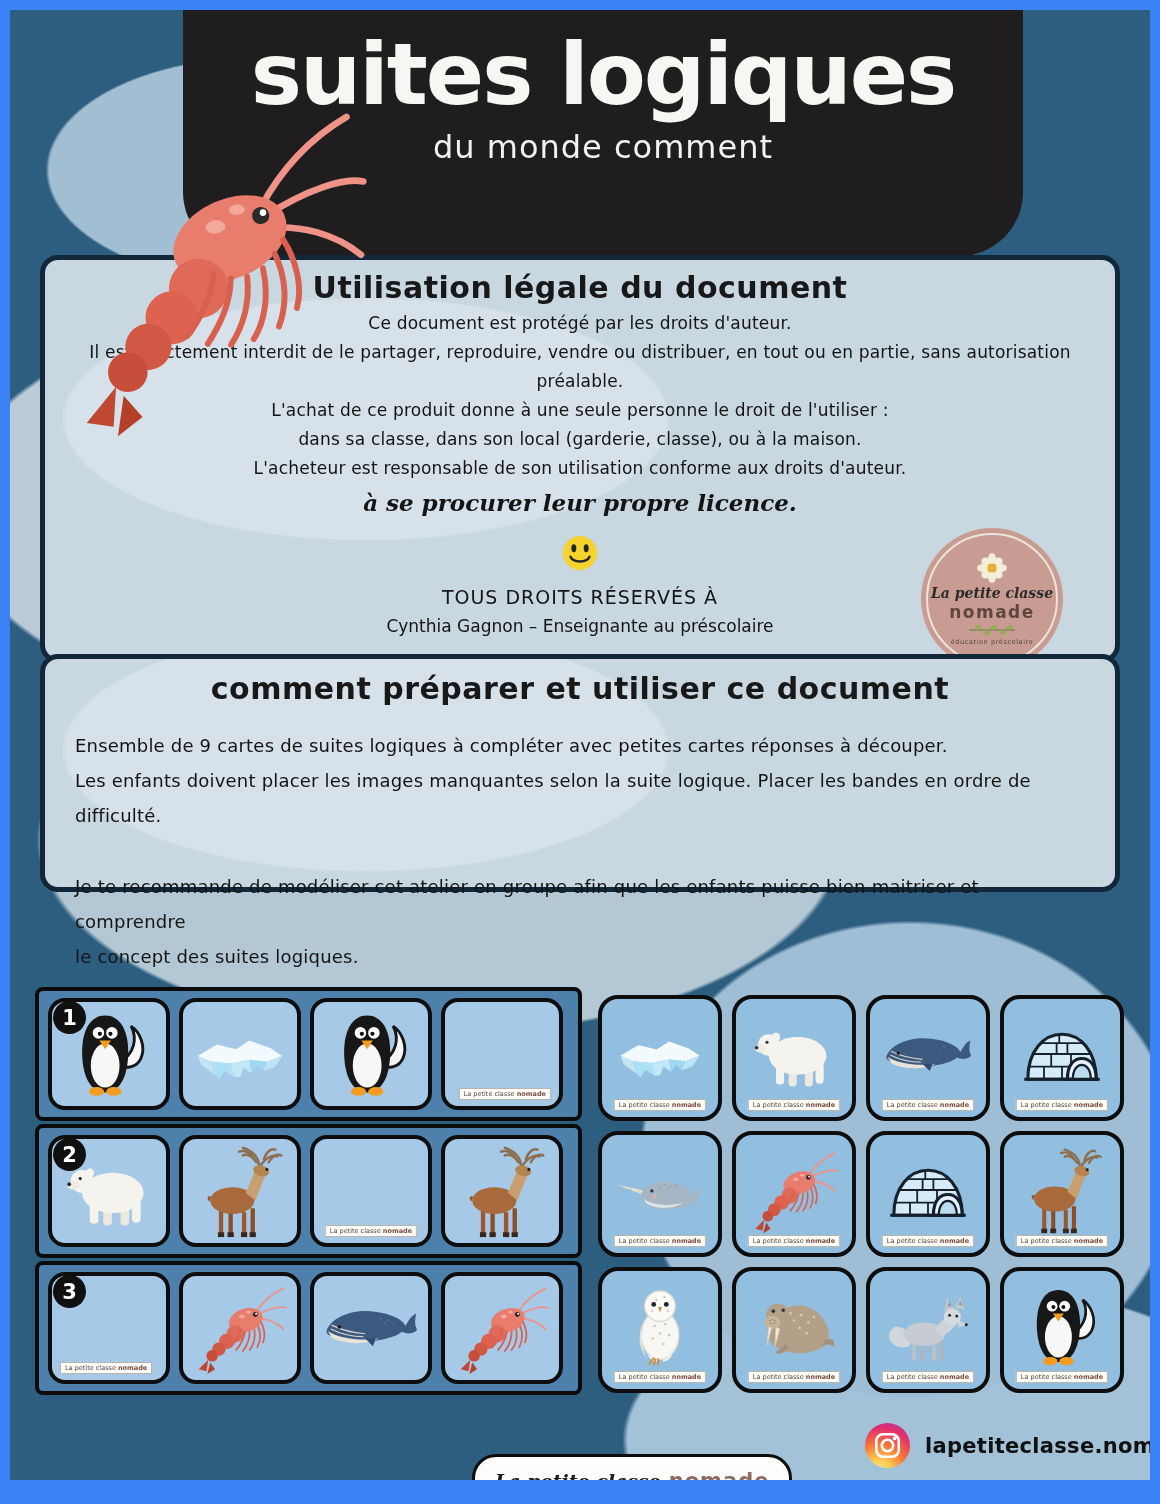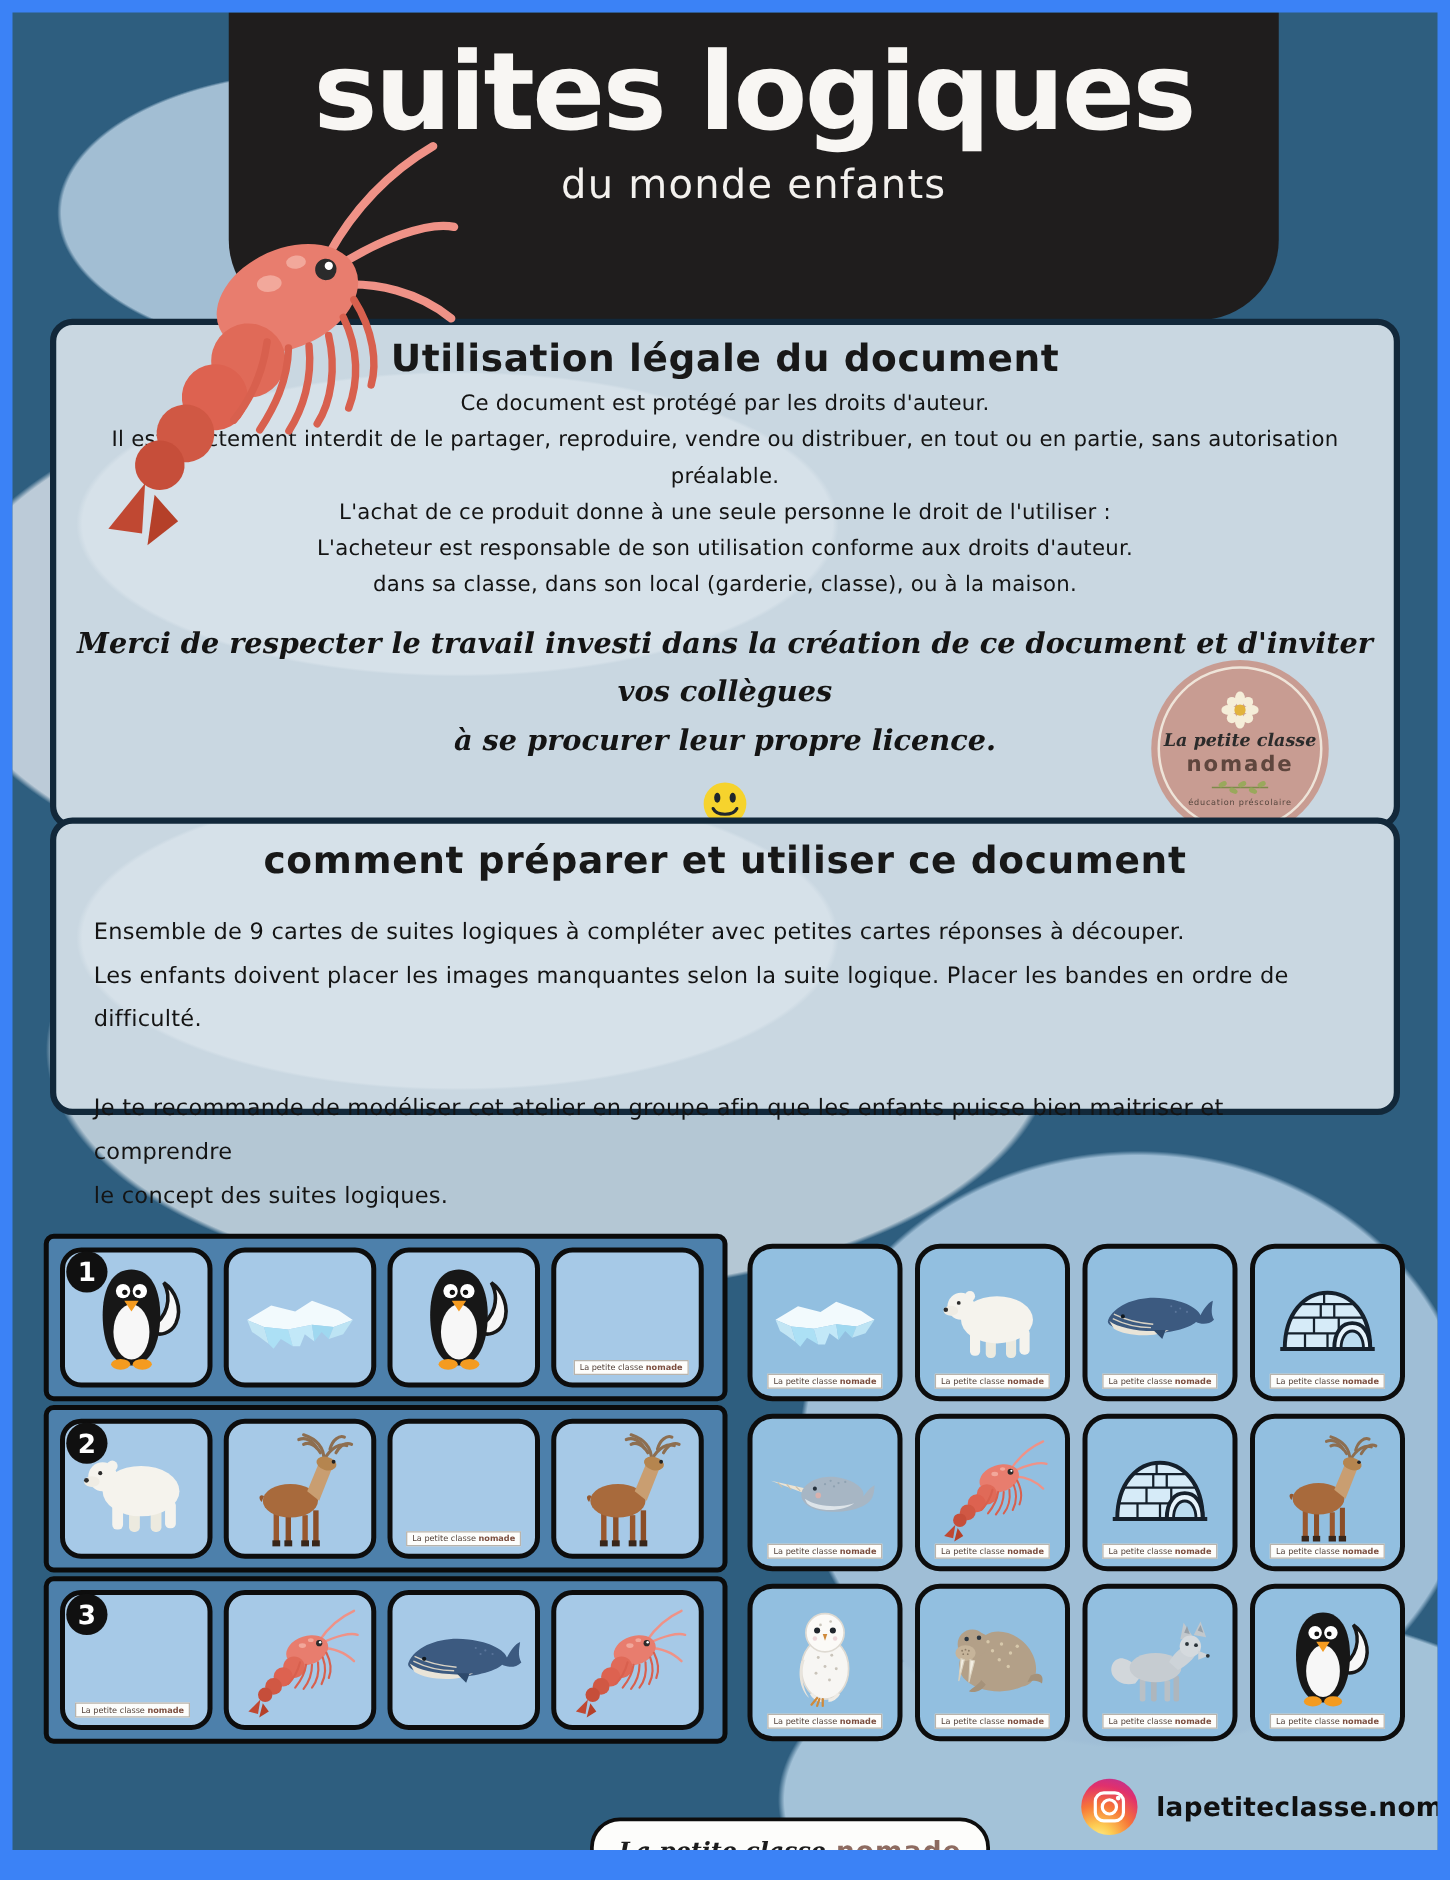--- a/index.html
+++ b/index.html
@@ -285,35 +285,34 @@
         <circle cx="82" cy="39" r="1.7" fill="#2a3238"></circle>
     </symbol>
   </defs>
 </svg>
 
 <div id="frame">
   <div id="canvas">
 
     <div class="header">
       <div class="title">suites logiques</div>
-      <div class="subtitle">du monde enfants</div>
+      <div class="subtitle">du monde comment</div>
     </div>
 
     <svg class="deco-krill" viewBox="0 0 100 100">
         <use href="#sym-krill"></use>
       </svg>
 
     <section class="box box1">
       <h2>Utilisation légale du document</h2>
       <p class="line">Ce document est protégé par les droits d'auteur.</p>
       <p class="line">Il est strictement interdit de le partager, reproduire, vendre ou distribuer, en tout ou en partie, sans autorisation préalable.</p>
       <p class="line">L'achat de ce produit donne à une seule personne le droit de l'utiliser :</p>
+      <p class="line">dans sa classe, dans son local (garderie, classe), ou à la maison.</p>
       <p class="line">L'acheteur est responsable de son utilisation conforme aux droits d'auteur.</p>
-      <p class="line">dans sa classe, dans son local (garderie, classe), ou à la maison.</p>
-      <p class="thanks">Merci de respecter le travail investi dans la création de ce document et d'inviter vos collègues</p>
       <p class="thanks t2">à se procurer leur propre licence.</p>
       <svg class="smiley" viewBox="0 0 40 40">
         <circle cx="20" cy="20" r="18" fill="#f6d32d"></circle>
         <ellipse cx="13.5" cy="15" rx="2.6" ry="4.2" fill="#20262c"></ellipse>
         <ellipse cx="26.5" cy="15" rx="2.6" ry="4.2" fill="#20262c"></ellipse>
         <path d="M10 24 C13 30.5 27 30.5 30 24" fill="none" stroke="#20262c" stroke-width="2.6" stroke-linecap="round"></path>
       </svg>
       <p class="rights">TOUS DROITS RÉSERVÉS À</p>
       <p class="author">Cynthia Gagnon – Enseignante au préscolaire</p>
       <div class="logo">

